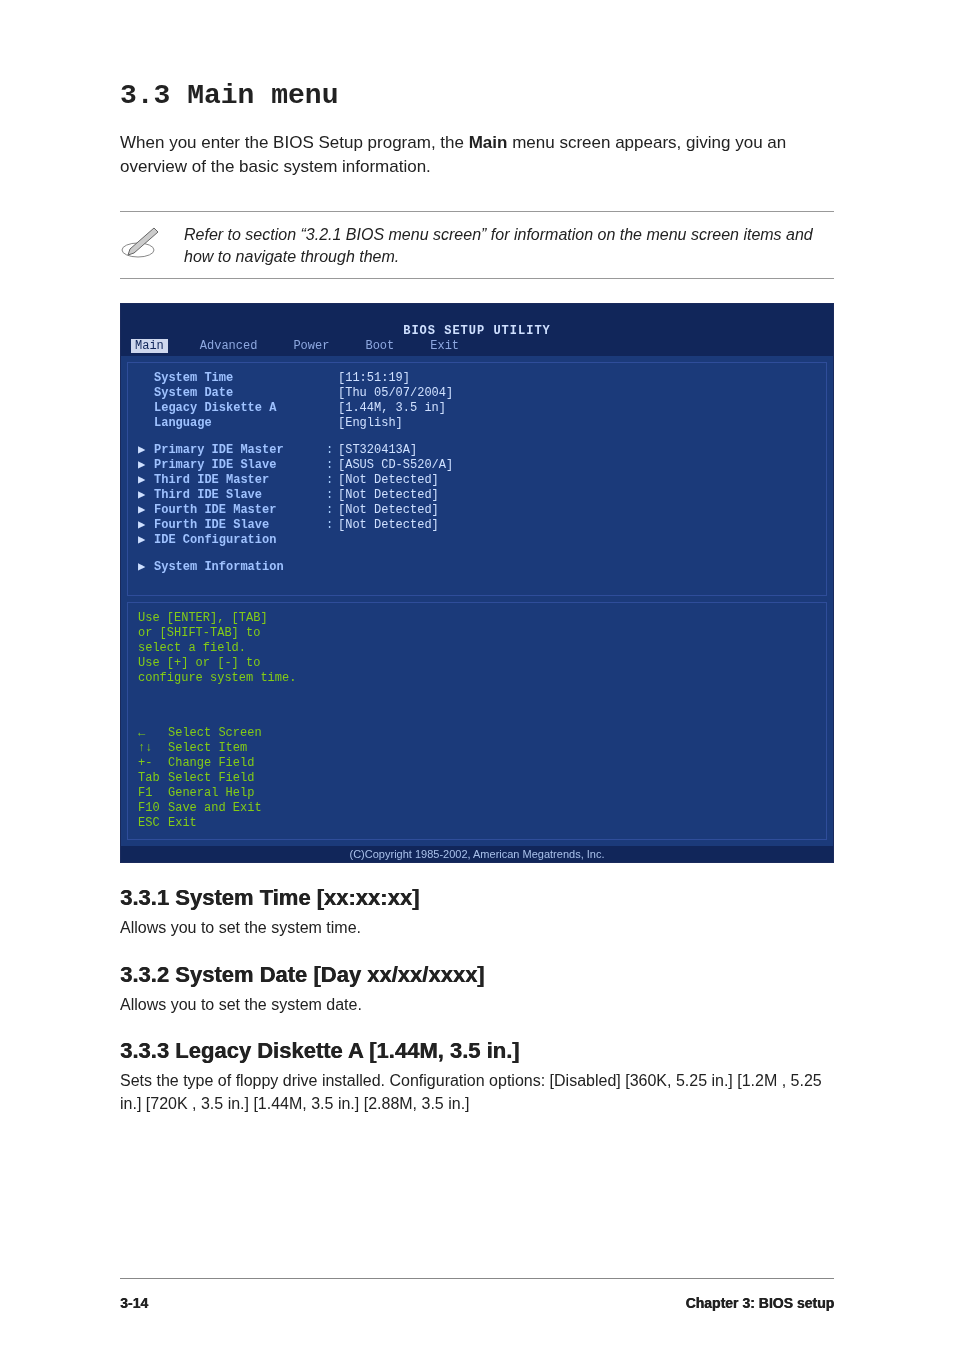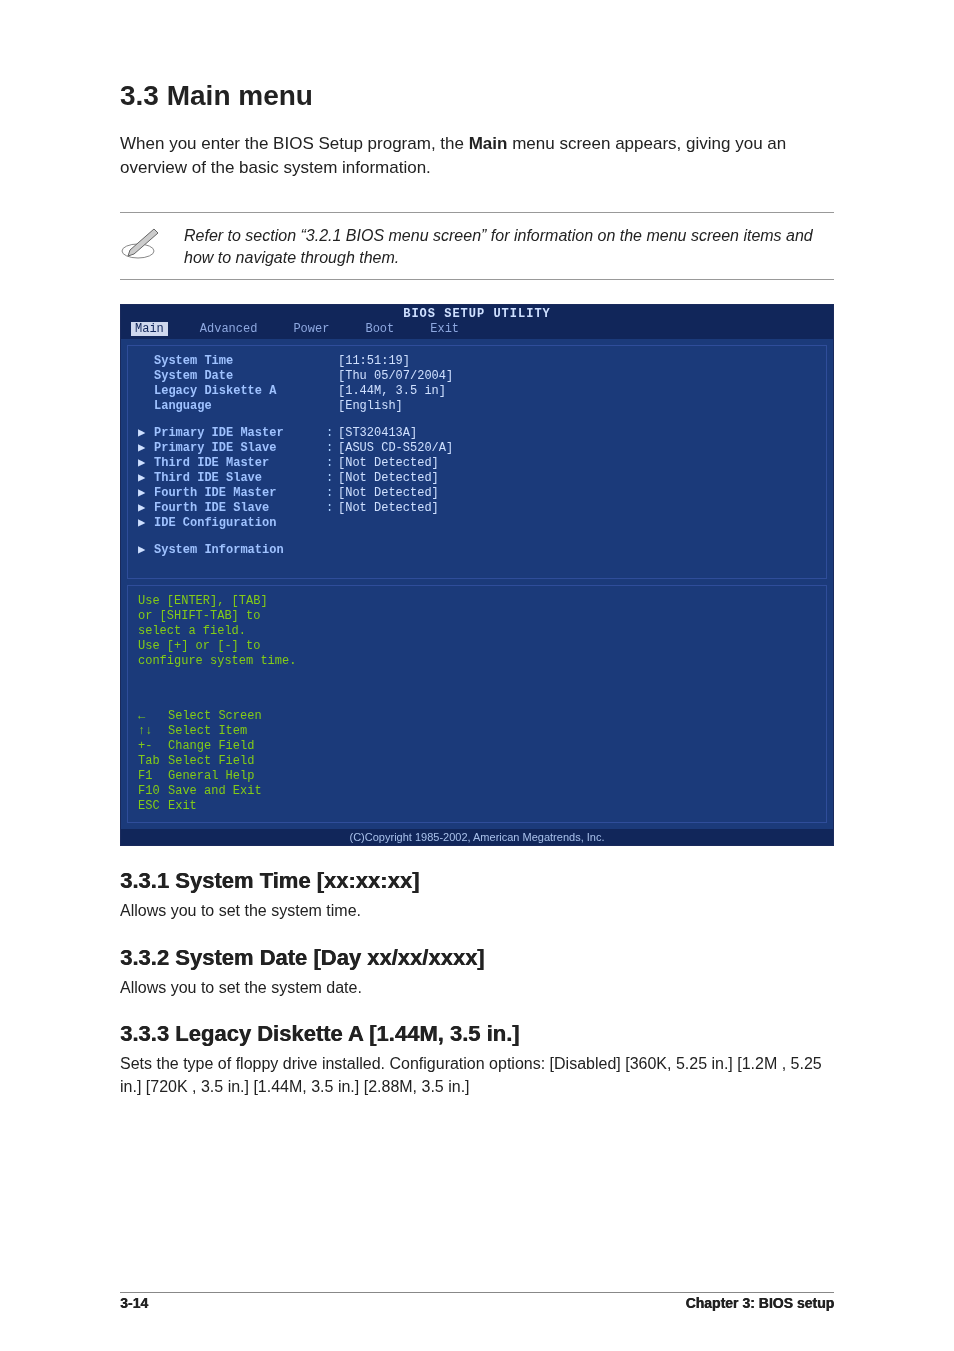--- a/index.html
+++ b/index.html
@@ -13,20 +13,21 @@
   .page {
     padding: 80px 120px 40px 120px;
     box-sizing: border-box;
     min-height: 1351px;
     position: relative;
   }
   h1.section {
     font-size: 28px;
     font-weight: bold;
     margin: 0 0 20px 0;
+    font-family: Liberation Mono, monospace;
   }
   .intro {
     font-size: 17px;
     line-height: 1.4;
     margin: 0 0 32px 0;
   }
   .note-block {
     display: flex;
     align-items: flex-start;
     border-top: 1px solid #999;
@@ -53,21 +54,21 @@
     font-family: "Courier New", monospace;
     font-size: 12px;
     color: #cfd8ee;
     margin: 0 0 20px 0;
   }
   .bios-title {
     text-align: center;
     background: #11265a;
     color: #cfe0ff;
     font-weight: bold;
-    padding: 2px 0 0 0;
+    padding: 20px 0 0 0;
     letter-spacing: 1px;
   }
   .bios-menubar {
     background: #11265a;
     color: #8ea8e0;
     padding: 1px 10px 3px 10px;
     display: flex;
     gap: 28px;
   }
   .bios-menubar .tab {
@@ -124,21 +125,21 @@
     line-height: 1.4;
     margin: 0 0 8px 0;
   }
 
   .footer {
     position: absolute;
     bottom: 40px;
     left: 120px;
     right: 120px;
     border-top: 1px solid #888;
-    padding-top: 2px;
+    padding-top: 16px;
     display: flex;
     justify-content: space-between;
     font-size: 14px;
     font-weight: bold;
     text-shadow: 0.5px 0 0 #222;
   }
 </style>
 </head>
 <body>
 

